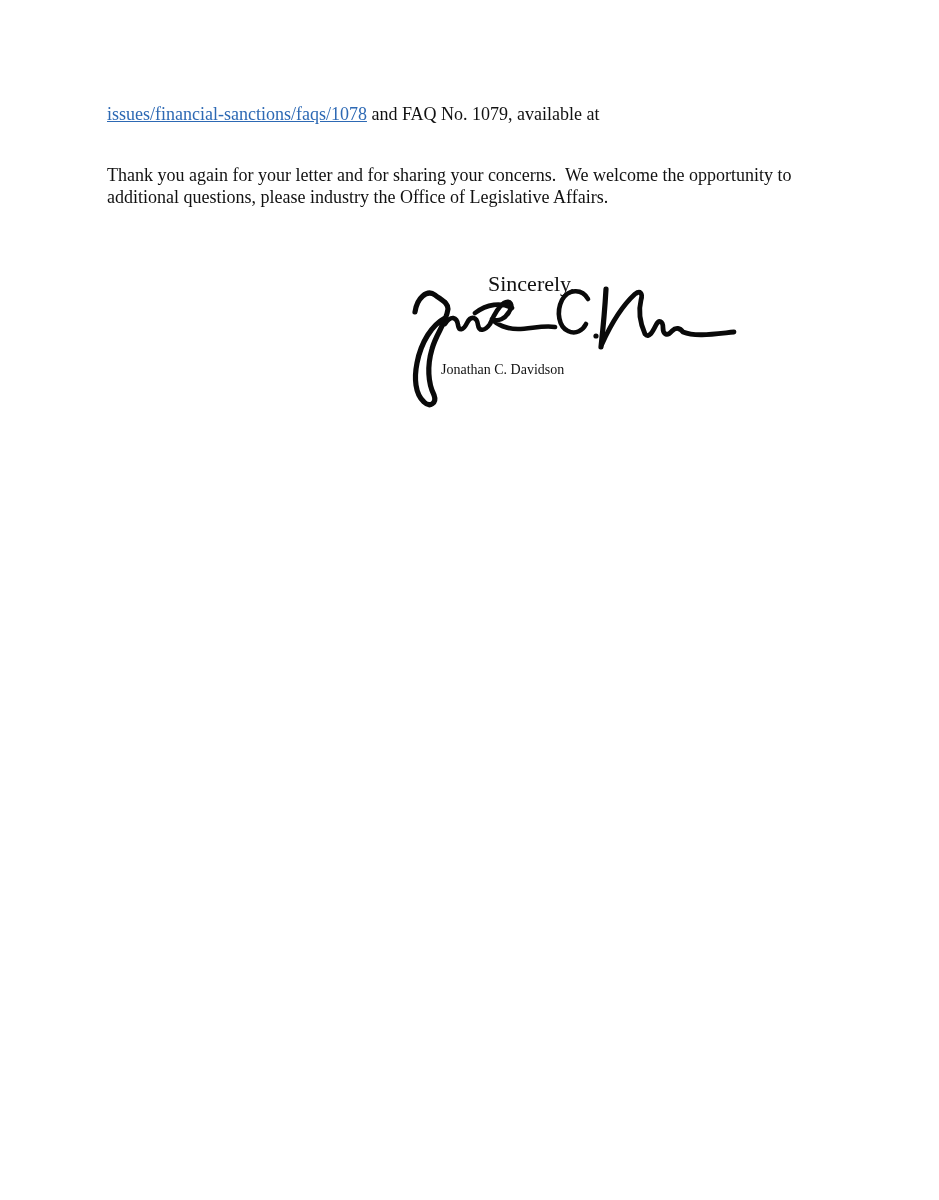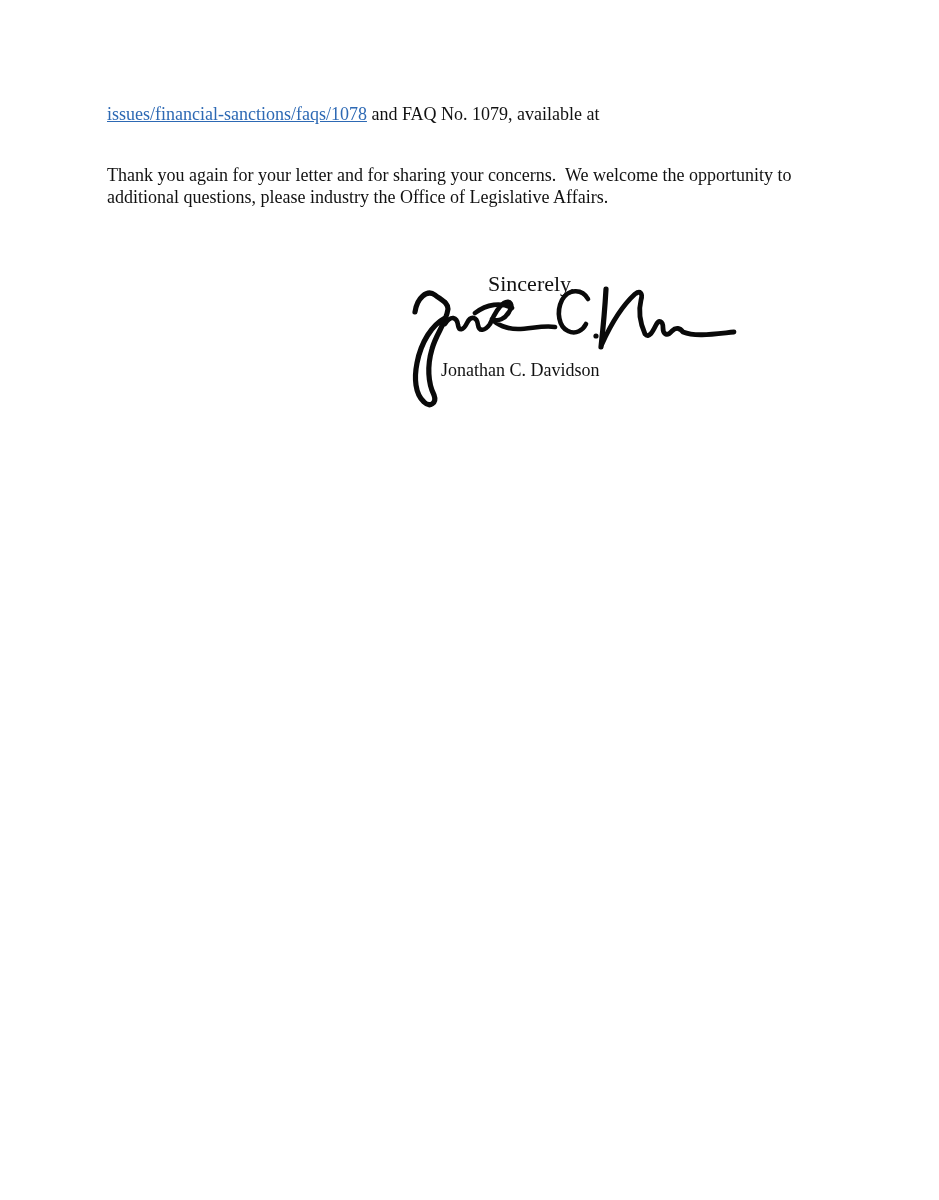--- a/index.html
+++ b/index.html
@@ -54,21 +54,21 @@
     top: 281px;
     width: 335px;
     height: 130px;
     pointer-events: none;
   }
   .signature-wrap svg { display: block; width: 100%; height: 100%; }
   .typed-name {
     position: absolute;
     left: 441px;
     top: 359px;
-    font-size: 18px;
+    font-size: 14px;
     line-height: 22px;
   }
 </style>
 </head>
 <body>
 
 <div class="page">
 
   <div class="top-links">
     <div class="line"><a class="doc-link">issues/financial-sanctions/faqs/1078</a><span class="rest-text"> and FAQ No. 1079, available at</span></div>

